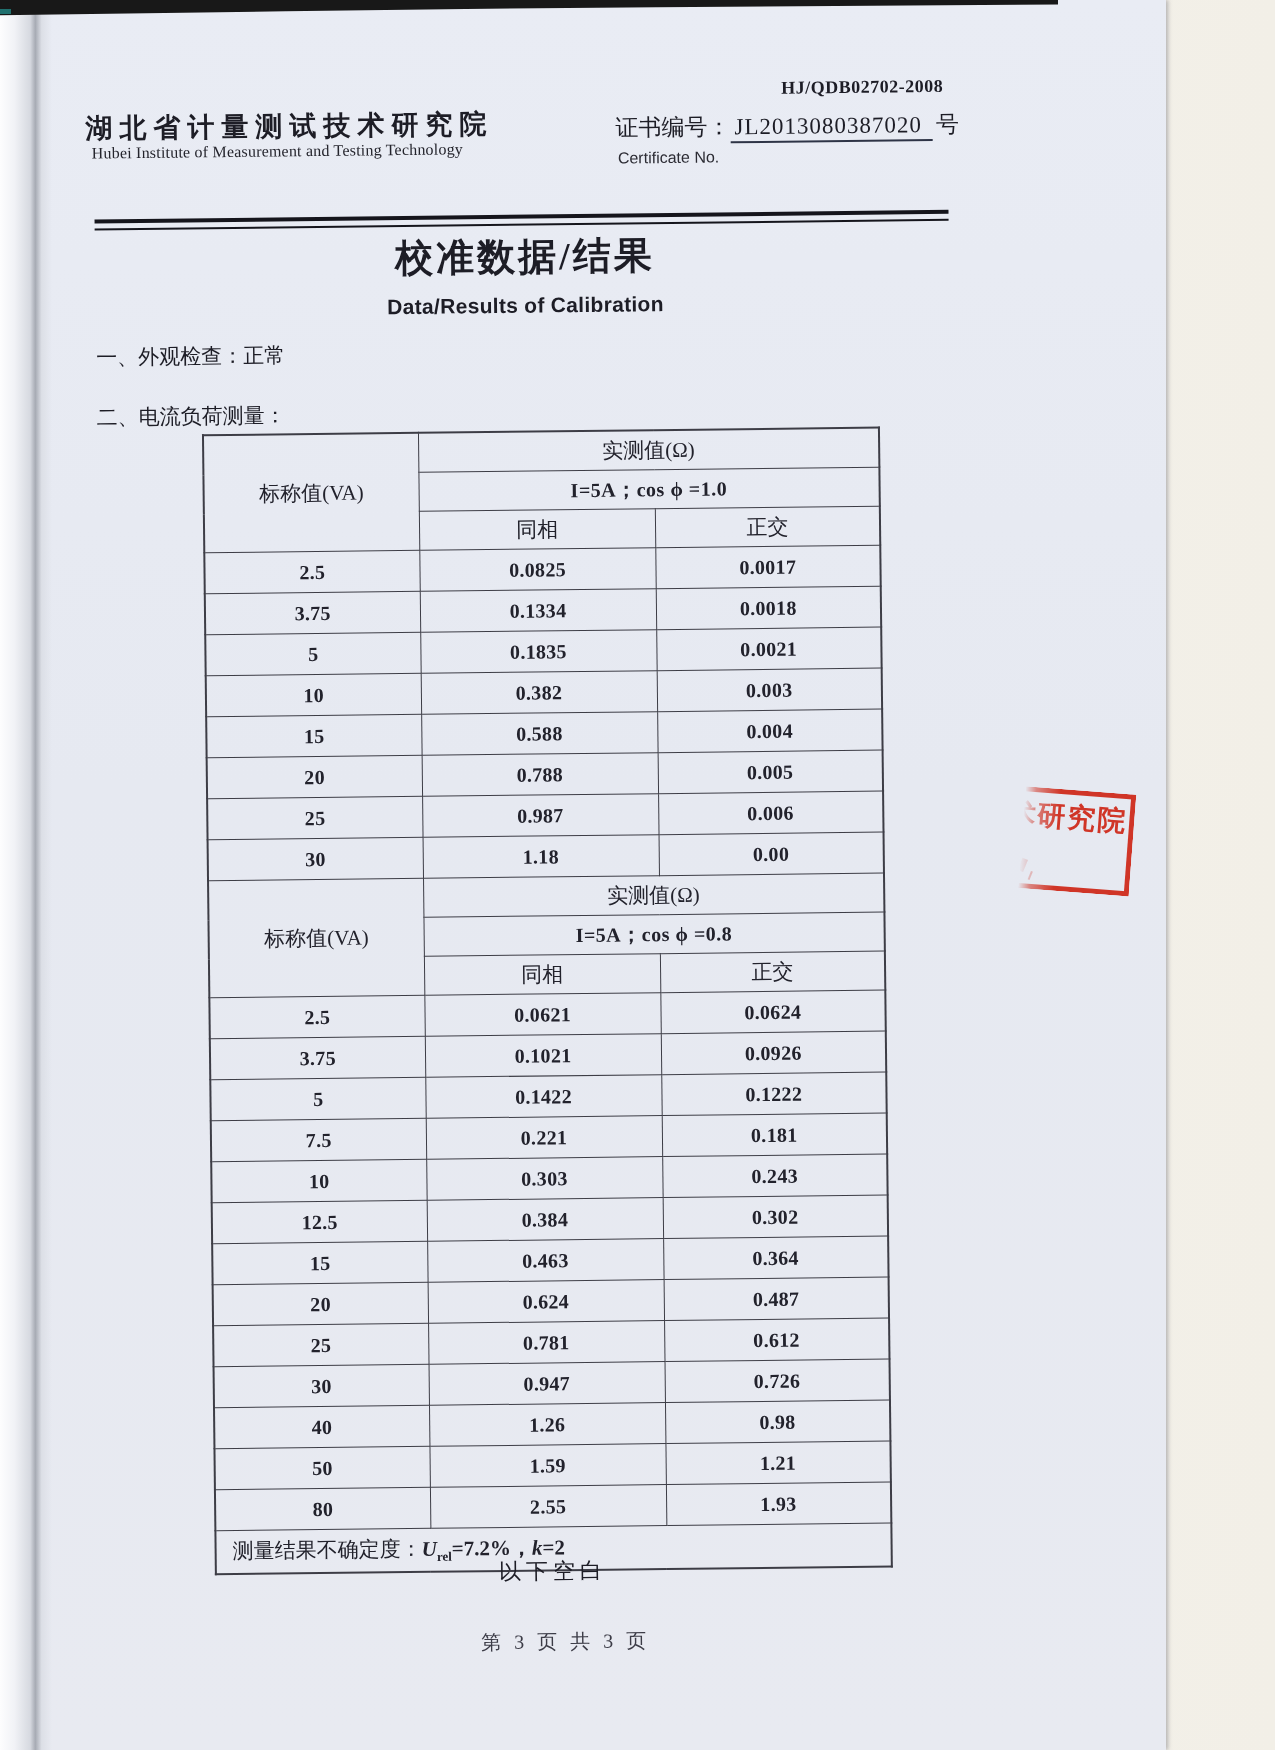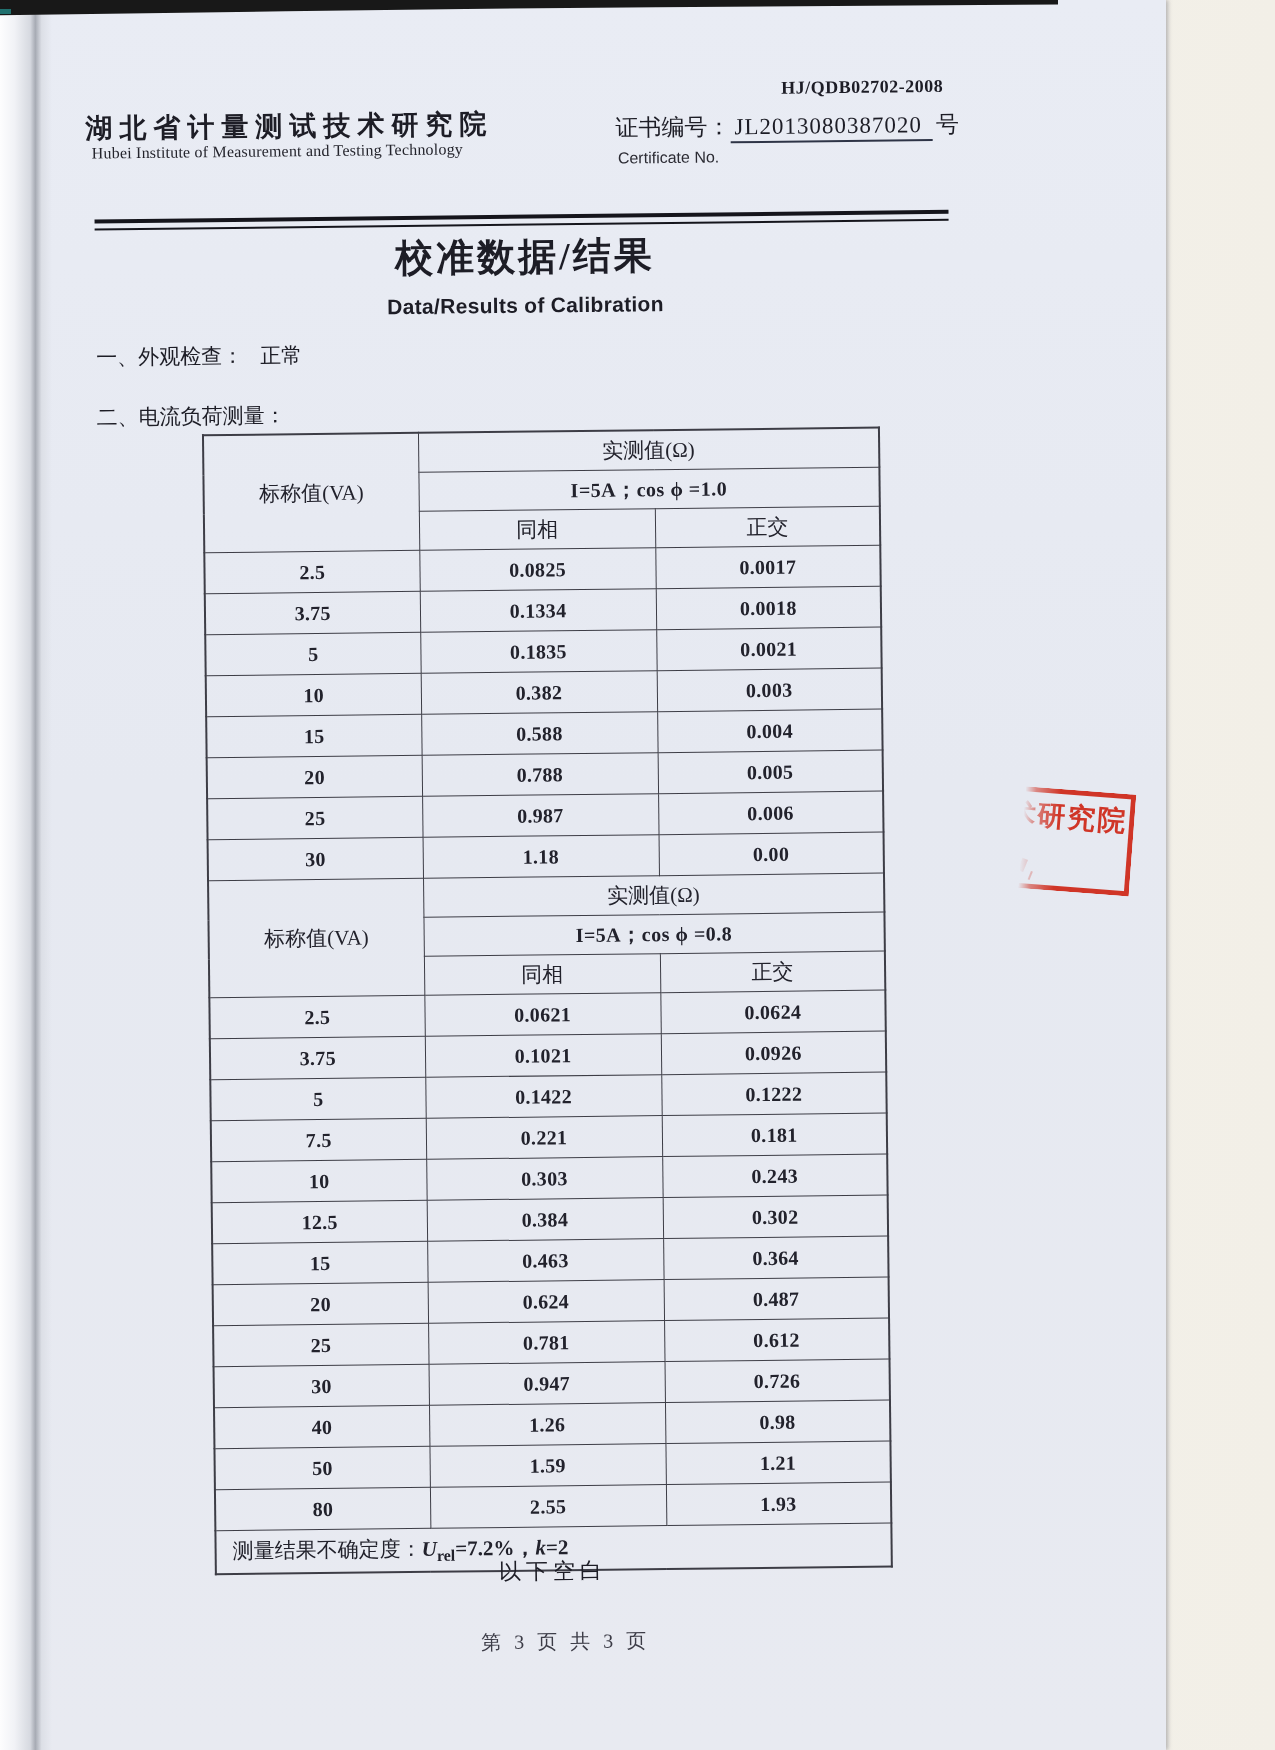--- a/index.html
+++ b/index.html
@@ -39,34 +39,34 @@
   .cert-en{position:absolute;left:624px;top:150px;font-size:16px;font-family:"Liberation Sans","DejaVu Sans",sans-serif;color:#2b2b33;}
   .rule{position:absolute;left:100px;top:214px;width:854px;height:5px;
         border-top:4px solid #15151c;border-bottom:2px solid #15151c;}
 
   
   .title-cn{position:absolute;left:100px;top:231px;width:860px;text-align:center;
             font-size:38px;font-weight:bold;letter-spacing:3px;}
   .title-en{position:absolute;left:100px;top:293px;width:860px;text-align:center;
             font-family:"Liberation Sans","DejaVu Sans",sans-serif;font-size:21px;font-weight:bold;letter-spacing:.3px;}
   .section-1{position:absolute;left:100px;top:338px;font-size:21px;}
-  .section-1 .sec-value{margin-left:17px;}
+  .section-1 .sec-value{margin-left:0;}
   .section-2{position:absolute;left:100px;top:398px;font-size:21px;}
 
   
   .table-wrap{position:absolute;left:205px;top:430px;width:678px;}
   table{border-collapse:collapse;width:676px;table-layout:fixed;color:#22222c;}
   table{border:2px solid #3d3d46;}
   td{border:1px solid #3d3d46;text-align:center;vertical-align:middle;padding:0;overflow:hidden;}
   .hdr{height:38px;font-size:21px;}
   .cond{font-weight:bold;font-size:20px;letter-spacing:.5px;}
   .num{height:40px;font-weight:bold;font-size:20px;letter-spacing:.3px;}
   .uncert{height:42px;text-align:left;padding-left:16px;font-size:21px;}
   .uncert .sym{font-style:italic;font-weight:bold;}
-  .uncert sub{font-size:16px;font-weight:bold;}
+  .uncert sub{font-size:13px;font-weight:bold;}
   .uncert b{font-weight:bold;}
 
   .blank-note{position:absolute;left:205px;top:1556px;width:676px;text-align:center;font-size:22px;letter-spacing:5px;}
   .page-footer{position:absolute;left:205px;top:1628px;width:700px;text-align:center;
                font-size:20px;letter-spacing:4px;color:#3c3c47;}
 
   
   .stamp{
     position:absolute;left:1020px;top:796px;width:106px;height:92px;
     border:5px solid #d6402f;border-left:none;transform:rotate(5deg);

